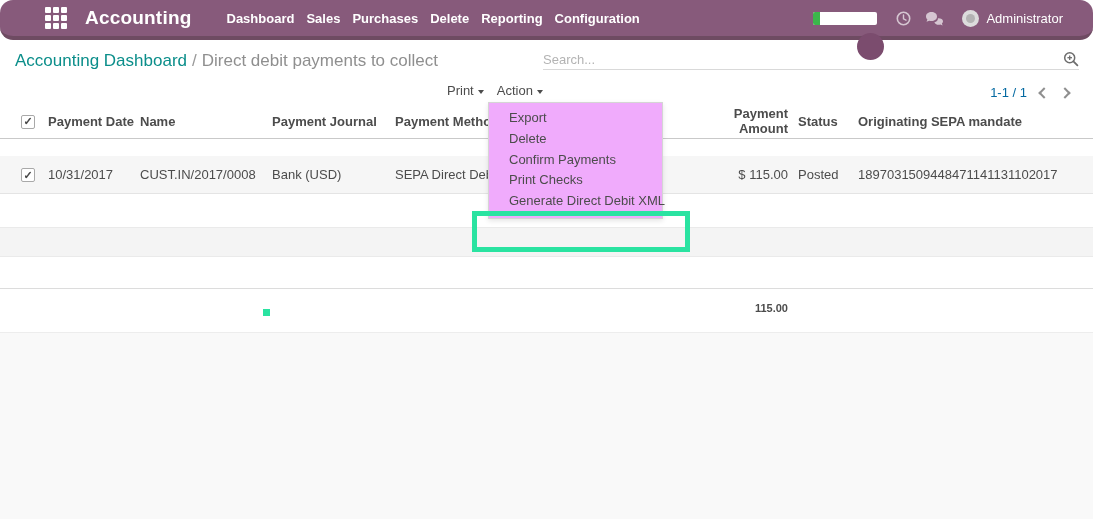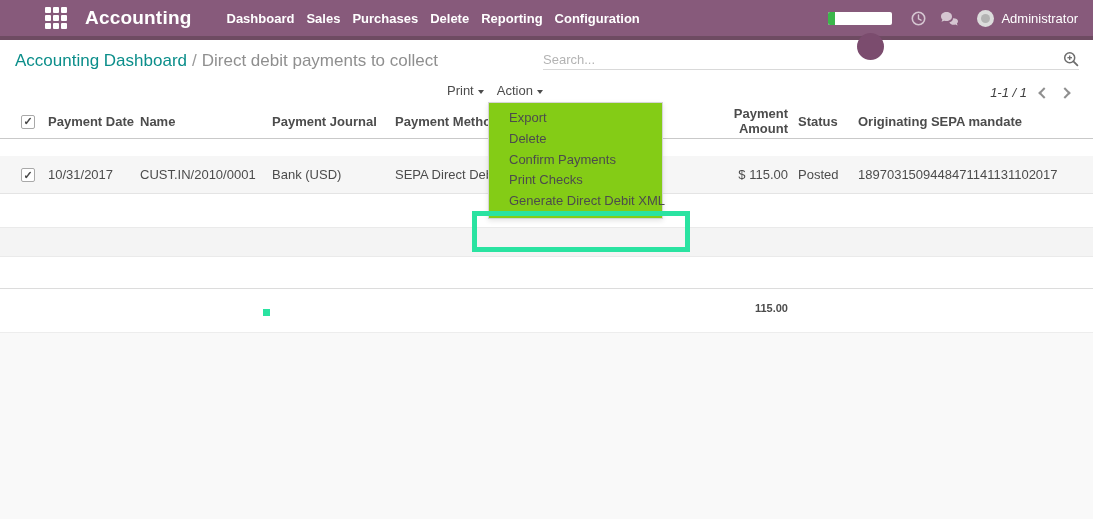--- a/index.html
+++ b/index.html
@@ -6,32 +6,32 @@
   html,body { width:1093px; height:519px; }
   body {
     position:relative; overflow:hidden; background:#ffffff;
     font-family:"Liberation Sans", sans-serif; color:#4c4c4c;
   }
 
   
   .navbar {
     position:absolute; left:0; top:0; width:1093px; height:40px;
     background:#875a7b; border-bottom:4px solid #6e4b62;
-    display:flex; align-items:center; z-index:2;
+    display:flex; align-items:center; z-index:2;border-radius:13px;
   }
   .apps-icon {
     margin-left:44px; width:24px; height:24px;
     display:grid; grid-template-columns:repeat(3,6px); grid-template-rows:repeat(3,6px);
     gap:2px; align-content:center; justify-content:center; cursor:pointer;
   }
   .apps-icon span { background:#ffffff; border-radius:1px; }
   .brand { margin-left:17px; color:#ffffff; font-size:19px; font-weight:bold; letter-spacing:.2px; }
   .nav-menu { display:flex; margin-left:35px; column-gap:12px; }
   .nav-menu .nav-item { color:#ffffff; font-size:13px; font-weight:600; cursor:pointer; white-space:nowrap; }
-  .nav-right { margin-left:auto; display:flex; align-items:center; padding-right:15px; }
+  .nav-right { margin-left:auto; display:flex; align-items:center; padding-right:30px; }
   .progress-widget {
     width:64px; height:13px; background:#ffffff; border-radius:2px; overflow:hidden; cursor:pointer;
   }
   .progress-fill { width:7px; height:100%; background:#3bb64b; }
   .icon-btn { display:flex; align-items:center; justify-content:center; cursor:pointer; }
   .clock-btn { margin-left:19px; }
   .chat-btn { margin-left:14px; }
   .user-menu { display:flex; align-items:center; margin-left:16px; cursor:pointer; }
   .avatar { width:17px; height:17px; border-radius:50%; background:#dcdcdc; position:relative; }
   .avatar::after { content:""; position:absolute; left:4px; top:4px; width:9px; height:9px; border-radius:50%; background:#b3b3b3; }
@@ -53,21 +53,21 @@
   .search-input::placeholder { color:#b3b3b3; }
   .zoom-in-btn { position:absolute; right:0; top:1px; }
 
   
   .toolbar { position:absolute; left:447px; top:83px; display:flex; column-gap:13px; z-index:1; }
   .tb-btn { display:flex; align-items:center; font-size:13px; color:#4c4c4c; cursor:pointer; }
   .caret { width:0; height:0; border-left:3.5px solid transparent; border-right:3.5px solid transparent; border-top:4px solid #4c4c4c; margin-left:4px; margin-top:2px; }
 
   
   .pager { position:absolute; top:85px; right:24px; display:flex; align-items:center; column-gap:13px; z-index:1; }
-  .pager-text { font-size:13px; color:#404040;font-style:italic; }
+  .pager-text { font-size:13px; color:#0369a1; }
   .chev { width:8px; height:8px; border-left:2px solid #8f8f8f; border-bottom:2px solid #8f8f8f; cursor:pointer; }
   .chev-left  { transform:rotate(45deg); }
   .chev-right { transform:rotate(225deg); }
 
   
   .grid-row { display:grid; grid-template-columns:48px 92px 132px 123px 295px 102px 66px 1fr; align-items:center; }
   .thead {
     position:absolute; left:0; top:104px; width:1093px; height:35px;
     background:#ffffff; border-bottom:1px solid #c9c9c9; font-size:13px; font-weight:bold; color:#4c4c4c; z-index:1;
   }
@@ -88,21 +88,21 @@
   .band-gray-1 { position:absolute; left:0; top:227px; width:1093px; height:30px; background:#f4f4f4; border-top:1px solid #eaeaea; border-bottom:1px solid #eaeaea; }
   .sep-line { position:absolute; left:0; top:288px; width:1093px; border-top:1px solid #dcdcdc; }
   .bottom-area { position:absolute; left:0; top:332px; width:1093px; height:187px; background:#f9f9f9; border-top:1px solid #ededed; }
 
   
   .total-amount { position:absolute; left:690px; top:302px; width:102px; text-align:right; padding-right:4px; font-size:11px; font-weight:bold; color:#4c4c4c; z-index:1; }
 
   
   .dropdown {
     position:absolute; left:488px; top:102px; width:175px;
-    background:#84cc16; border:1px solid #d5d5d5; box-shadow:0 2px 5px rgba(0,0,0,.10);
+    background:#f0abfc; border:1px solid #d5d5d5; box-shadow:0 2px 5px rgba(0,0,0,.10);
     padding:5px 0 6px 0; z-index:3;
   }
   .dd-item { height:20.8px; line-height:20.8px; padding-left:20px; font-size:13px; color:#4c4c4c; cursor:pointer; white-space:nowrap; }
 
   
   .highlight-box {
     position:absolute; left:472px; top:211px; width:218px; height:41px;
     border:5px solid #2ae3a1; z-index:4; pointer-events:none;
   }
   .purple-dot {
@@ -200,21 +200,21 @@
   <div>Payment Journal</div>
   <div>Payment Method</div>
   <div class="cell-amount">Payment Amount</div>
   <div class="cell-status">Status</div>
   <div>Originating SEPA mandate</div>
 </div>
 
 <div class="trow grid-row">
   <div class="cell-check"><span class="checkbox"></span></div>
   <div>10/31/2017</div>
-  <div>CUST.IN/2010/0001</div>
+  <div>CUST.IN/2017/0008</div>
   <div>Bank (USD)</div>
   <div>SEPA Direct Debit</div>
   <div class="cell-amount">$ 115.00</div>
   <div class="cell-status">Posted</div>
   <div>1897031509448471141131102017</div>
 </div>
 
 <div class="band-gray-1"></div>
 <div class="sep-line"></div>
 <div class="total-amount">115.00</div>

